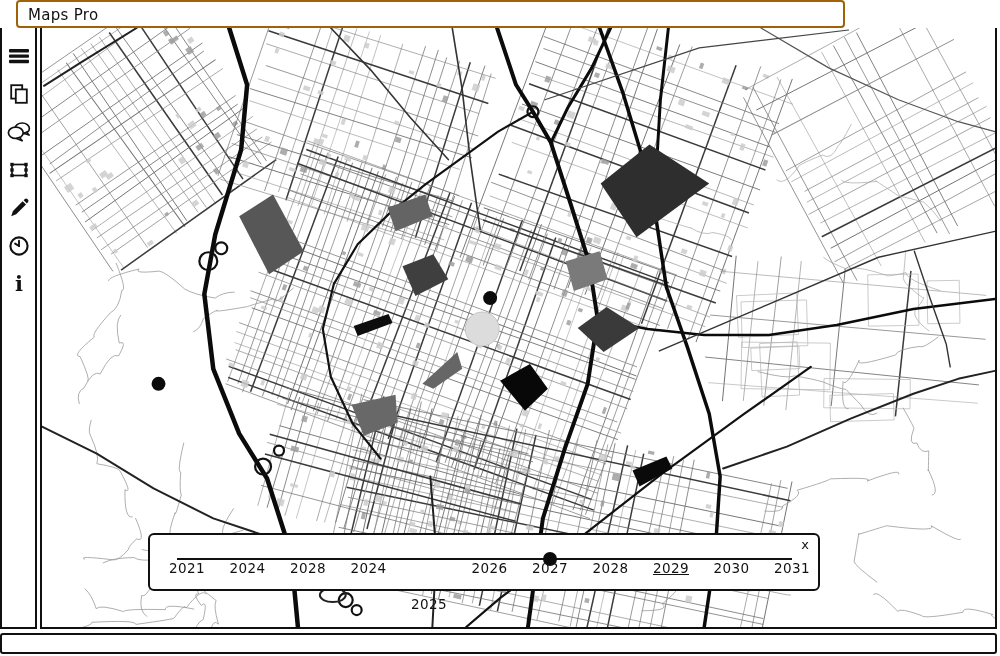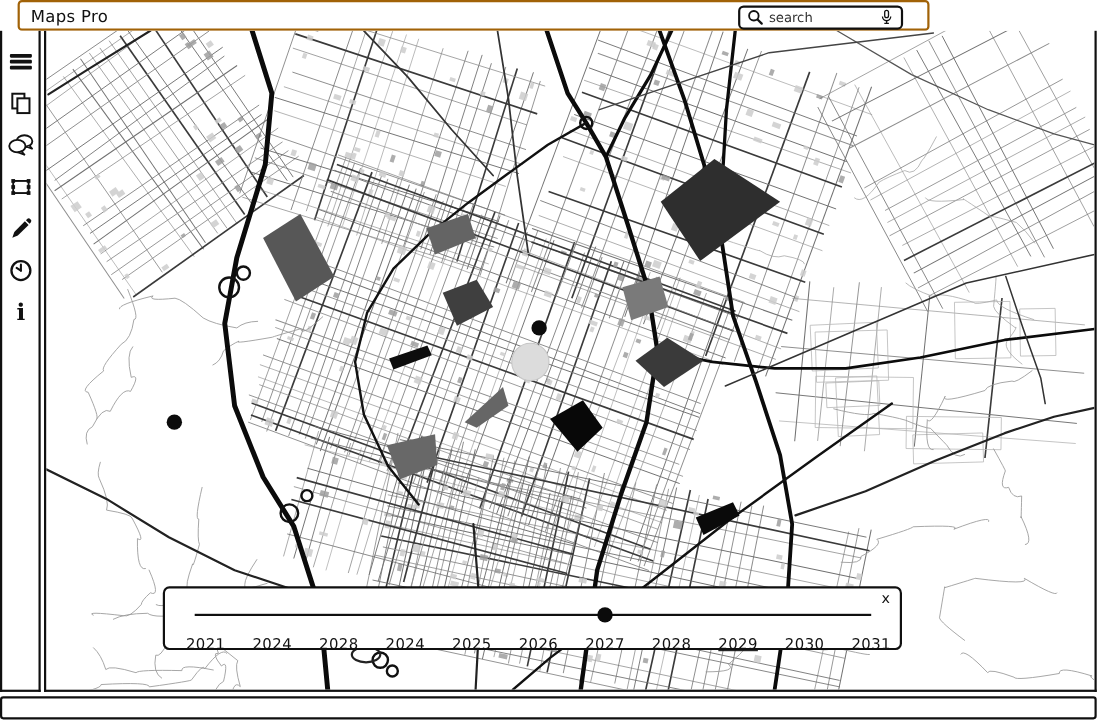--- a/index.html
+++ b/index.html
@@ -20,43 +20,30 @@
   .maparea{position:absolute;left:40px;top:28px;width:957px;height:601px;box-sizing:border-box;
            border:2px solid #101010;border-top:none;background:#fff;overflow:hidden;}
   .maparea svg{display:block;width:100%;height:100%;}
   .footer{position:absolute;left:0;top:633px;width:997px;height:21px;box-sizing:border-box;
           border:2px solid #101010;border-radius:3px;background:#fff;z-index:6;}
   .timeline{position:absolute;left:148px;top:533px;width:672px;height:58px;box-sizing:border-box;
             background:#fff;border:2px solid #101010;border-radius:6px;z-index:5;}
   .tl-track{position:absolute;left:27px;top:23px;width:615px;height:2px;background:#101010;cursor:pointer;}
   .tl-handle{position:absolute;top:17px;width:14px;height:14px;border-radius:50%;background:#0b0b0b;
              transform:translateX(-50%);cursor:grab;}
-  .tl-year{position:absolute;top:43px;transform:translateX(-50%);font-size:13.5px;letter-spacing:.4px;white-space:nowrap;}
+  .tl-year{position:absolute;top:25px;transform:translateX(-50%);font-size:13.5px;letter-spacing:.4px;white-space:nowrap;}
   .tl-close{position:absolute;right:9px;top:3px;font-size:13px;line-height:13px;cursor:pointer;}
 </style>
 </head>
 <body>
 
 <div class="stage">
 
   <div class="topbar">
     <div class="app-title">Maps Pro</div>
-    <div class="searchbox">
-      <svg width="20" height="20" viewBox="0 0 24 24">
-        <circle cx="10" cy="10" r="5.2" fill="none" stroke="#111" stroke-width="2"></circle>
-        <line x1="14" y1="14" x2="18.6" y2="18.6" stroke="#111" stroke-width="2.4" stroke-linecap="round"></line>
-      </svg>
-      <input type="text" placeholder="search" style="">
-      <svg width="18" height="20" viewBox="0 0 24 24">
-        <rect x="9.7" y="3.2" width="4.6" height="8.8" rx="2.3" fill="#fff" stroke="#111" stroke-width="1.6"></rect>
-        <path d="M7 10.8 a5 5 0 0 0 10 0" fill="none" stroke="#111" stroke-width="1.6"></path>
-        <line x1="12" y1="15.8" x2="12" y2="18.6" stroke="#111" stroke-width="1.6"></line>
-        <line x1="9.2" y1="18.9" x2="14.8" y2="18.9" stroke="#111" stroke-width="1.6"></line>
-      </svg>
-    </div>
   </div>
 
   <div class="sidebar">
     <div class="side-item">
       <svg width="24" height="24" viewBox="0 0 24 24">
         <rect x="2" y="5" width="20" height="3.4" rx="1" fill="#111"></rect>
         <rect x="2" y="10.4" width="20" height="3.4" rx="1" fill="#111"></rect>
         <rect x="2" y="15.8" width="20" height="3.4" rx="1" fill="#111"></rect>
       </svg>
     </div>
@@ -749,21 +736,21 @@
   </div>
 
   <div class="timeline">
     <div class="tl-track"></div>
     <div class="tl-handle" id="tl-handle" style="left: 400px;"></div>
     <div id="tl-years">
         <span class="tl-year" style="left: 37px;">2021</span>
         <span class="tl-year" style="left: 97.5px;">2024</span>
         <span class="tl-year" style="left: 158px;">2028</span>
         <span class="tl-year" style="left: 218.5px;">2024</span>
-        <span class="tl-year" style="left: 279px;">2025</span>
+        <span class="tl-year" style="left: 279px; margin-top: 36px;">2025</span>
         <span class="tl-year" style="left: 339.5px;">2026</span>
         <span class="tl-year" style="left: 400px;">2027</span>
         <span class="tl-year" style="left: 460.5px;">2028</span>
         <span class="tl-year" style="left: 521px; text-decoration: underline;">2029</span>
         <span class="tl-year" style="left: 581.5px;">2030</span>
         <span class="tl-year" style="left: 642px;">2031</span>
       </div>
     <div class="tl-close">x</div>
   </div>
 

